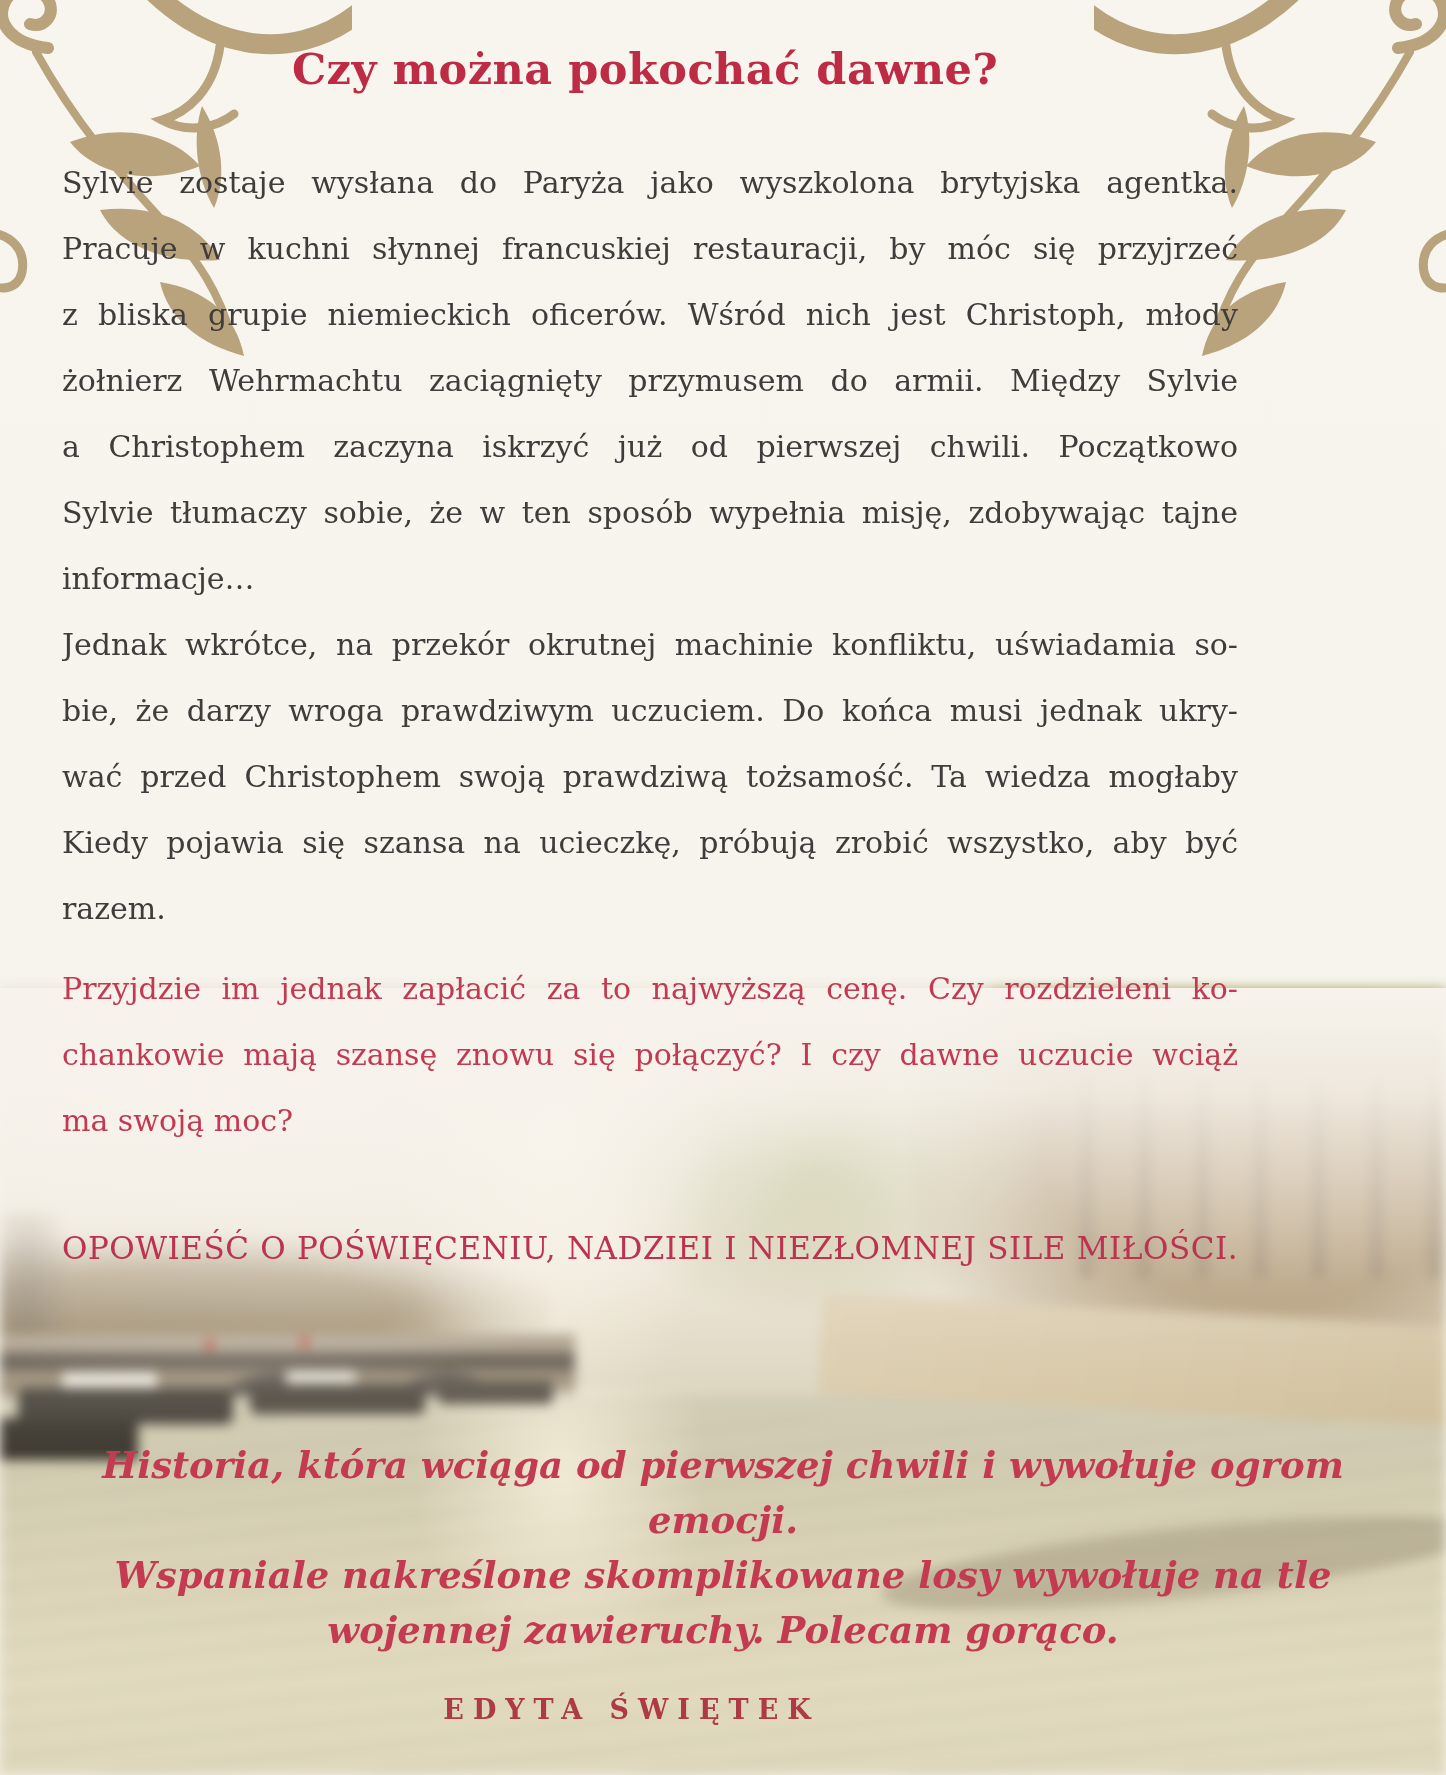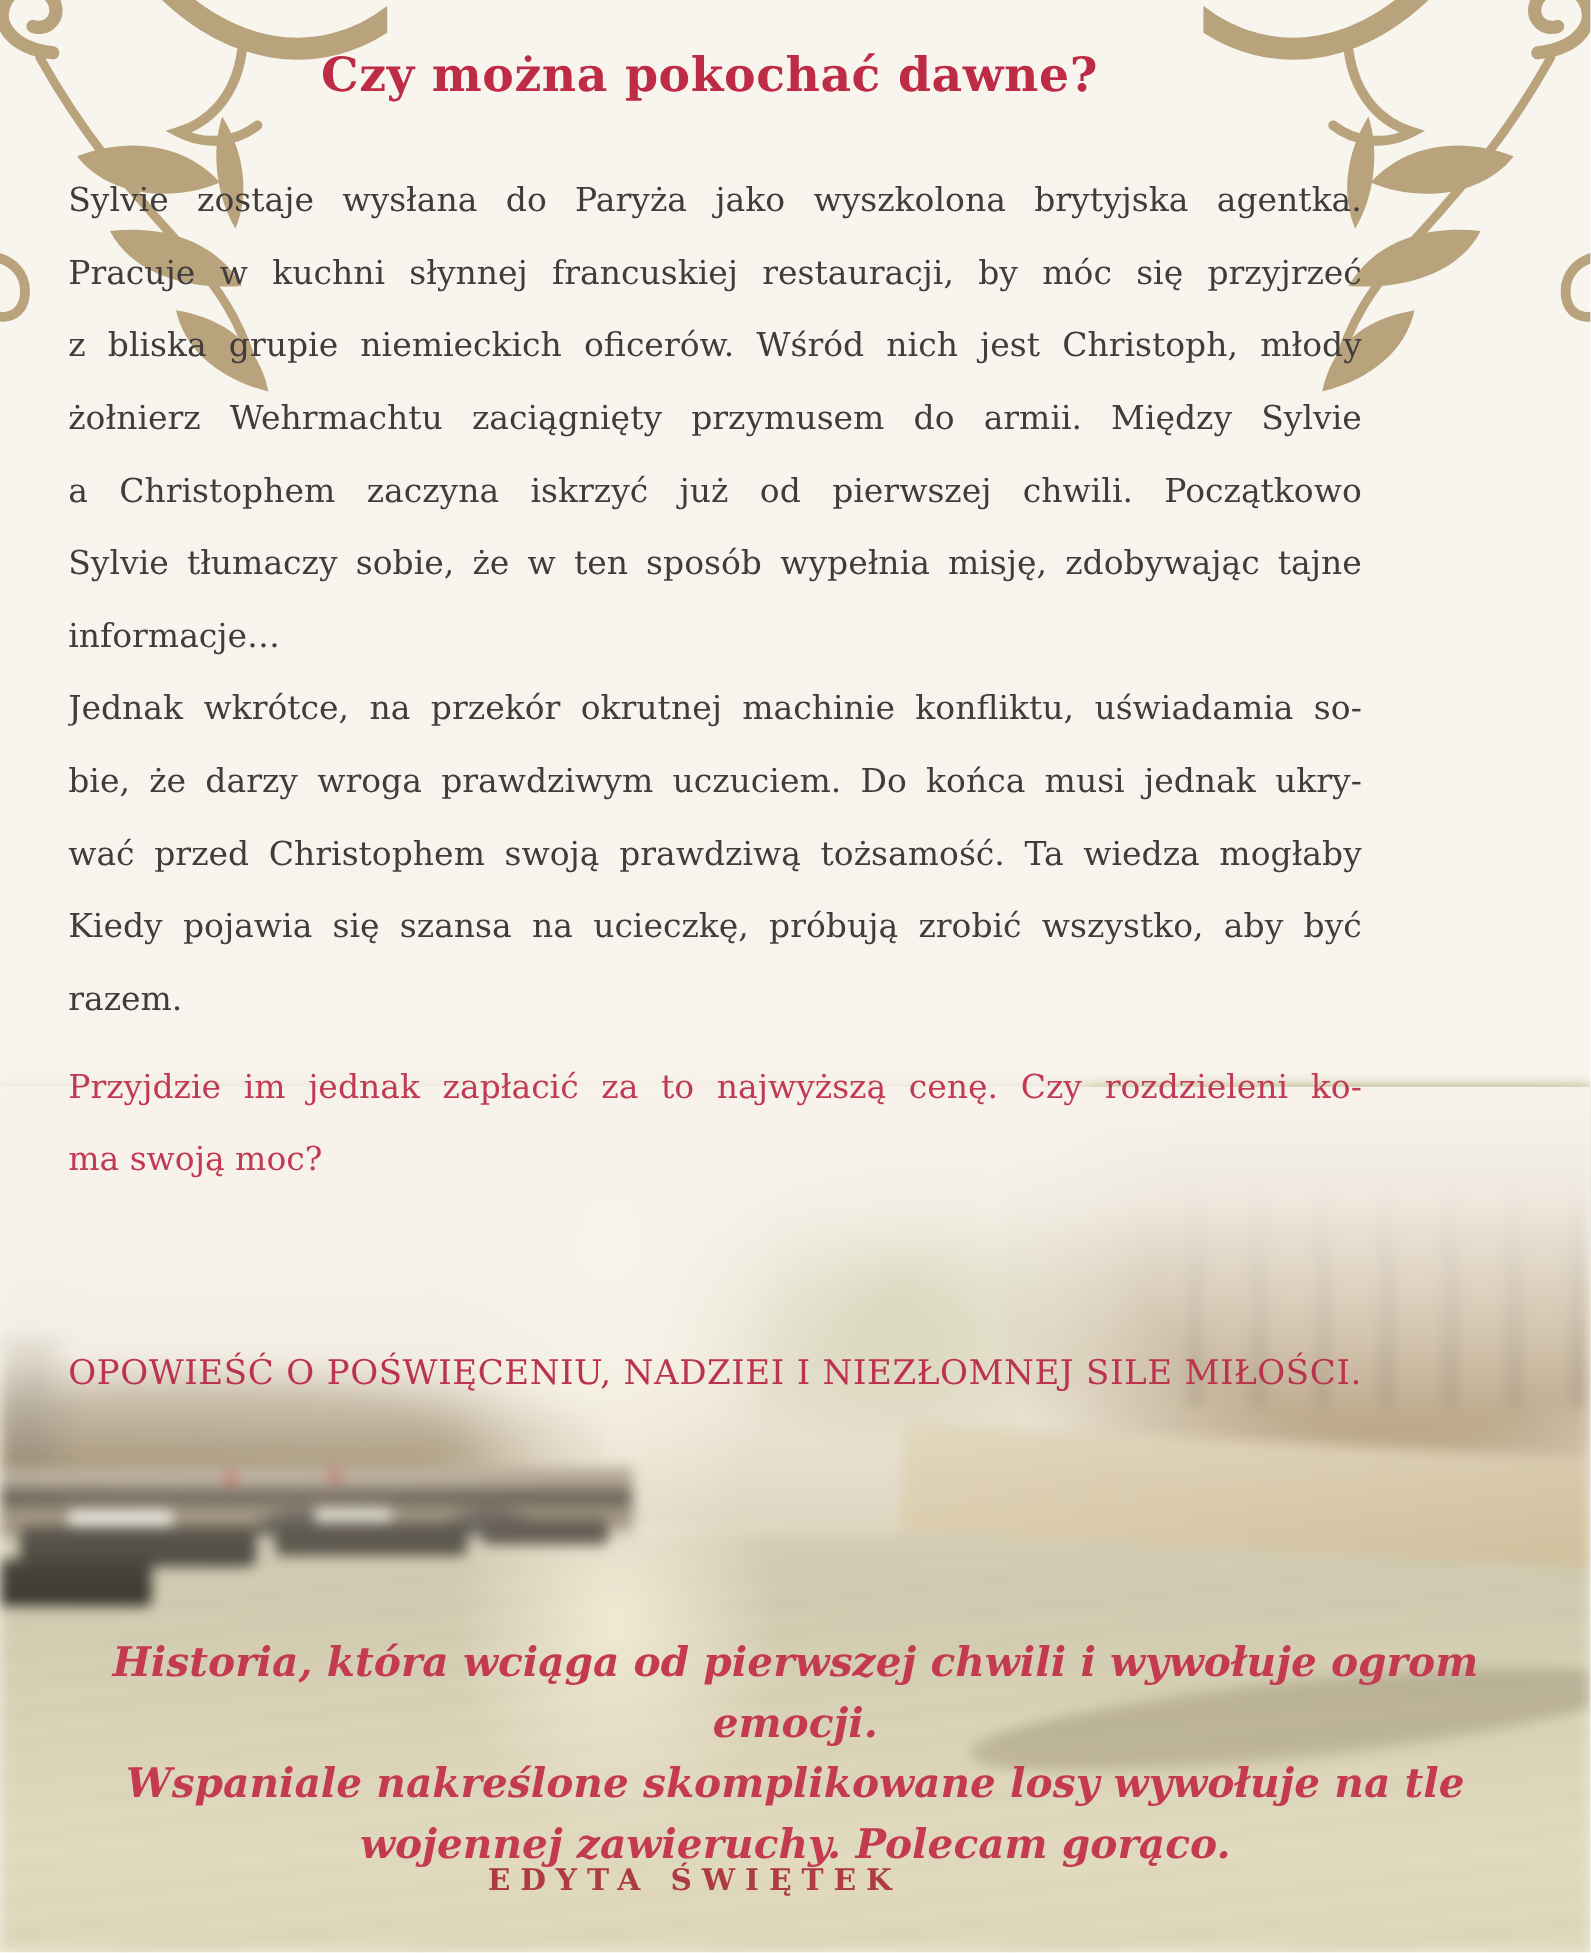--- a/index.html
+++ b/index.html
@@ -60,21 +60,21 @@
          font-size:43px;font-weight:bold;letter-spacing:.5px;}
   .synopsis{position:absolute;left:62px;top:150px;width:1176px;z-index:5;}
   .line{height:66px;line-height:66px;font-size:30px;text-align:justify;text-align-last:justify;overflow:hidden;}
   .line.dark{color:#403c3b;}
   .line.red{font-weight:500;}
   .line.last{text-align:right;text-align-last:left;}
   .line.gap-top{margin-top:14px;}
   .tagline{position:absolute;left:62px;top:1226px;width:1176px;z-index:5;
            font-size:31px;line-height:44px;letter-spacing:.5px;
            text-align:justify;text-align-last:justify;overflow:hidden;}
-  .quote{position:absolute;left:60px;top:1484px;width:1326px;z-index:5;text-align:center;
+  .quote{position:absolute;left:60px;top:1438px;width:1326px;z-index:5;text-align:center;
          font-size:37px;line-height:55px;font-style:italic;font-weight:bold;}
   .author{position:absolute;left:0;top:1694px;width:1263px;z-index:5;text-align:center;
           font-size:27px;font-weight:bold;letter-spacing:9px;}
 </style>
 </head>
 <body>
 
 <div class="page">
 
   <svg class="orn orn-left" viewBox="0 0 360 400">
@@ -149,20 +149,21 @@
       <div class="line dark">żołnierz Wehrmachtu zaciągnięty przymusem do armii. Między Sylvie</div>
       <div class="line dark">a Christophem zaczyna iskrzyć już od pierwszej chwili. Początkowo</div>
       <div class="line dark">Sylvie tłumaczy sobie, że w ten sposób wypełnia misję, zdobywając tajne</div>
       <div class="line dark last">informacje…</div>
       <div class="line dark">Jednak wkrótce, na przekór okrutnej machinie konfliktu, uświadamia so-</div>
       <div class="line dark">bie, że darzy wroga prawdziwym uczuciem. Do końca musi jednak ukry-</div>
       <div class="line dark">wać przed Christophem swoją prawdziwą tożsamość. Ta wiedza mogłaby</div>
       <div class="line dark">Kiedy pojawia się szansa na ucieczkę, próbują zrobić wszystko, aby być</div>
       <div class="line dark last">razem.</div>
       <div class="line red gap-top" style="color: rgb(194, 58, 82);">Przyjdzie im jednak zapłacić za to najwyższą cenę. Czy rozdzieleni ko-</div>
+      <div class="line red" style="color: rgb(194, 58, 82);">chankowie mają szansę znowu się połączyć? I czy dawne uczucie wciąż</div>
       <div class="line red last" style="color: rgb(194, 58, 82);">ma swoją moc?</div>
     </div>
   <div class="tagline" style="color: rgb(188, 51, 80);">OPOWIEŚĆ O POŚWIĘCENIU, NADZIEI I NIEZŁOMNEJ SILE MIŁOŚCI.</div>
   <div class="quote" style="color: rgb(196, 58, 80);">
       <div>Historia, która wciąga od pierwszej chwili i wywołuje ogrom emocji.</div>
       <div>Wspaniale nakreślone skomplikowane losy wywołuje na tle</div>
       <div>wojennej zawieruchy. Polecam gorąco.</div>
     </div>
   <div class="author" style="color: rgb(174, 58, 70);">EDYTA ŚWIĘTEK</div>
 </div>

